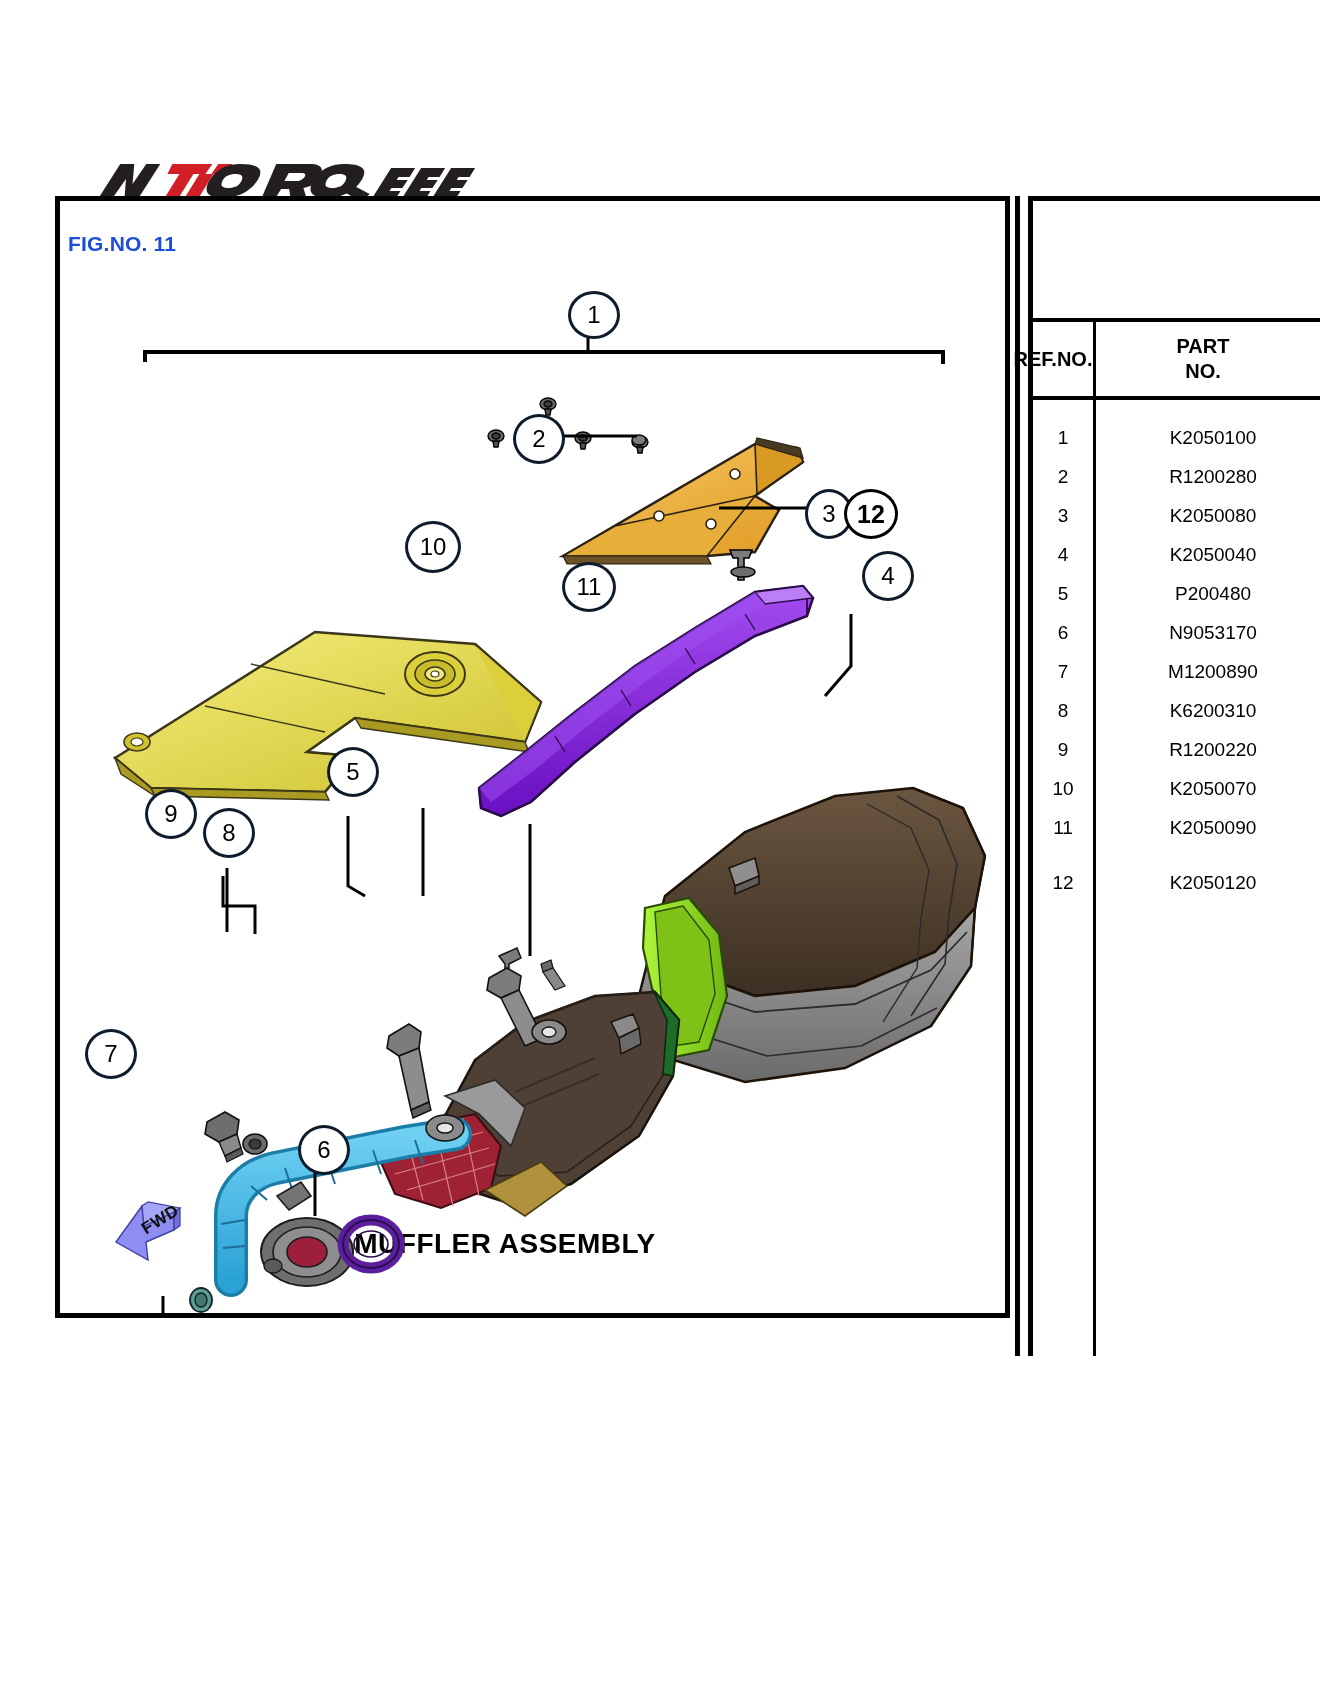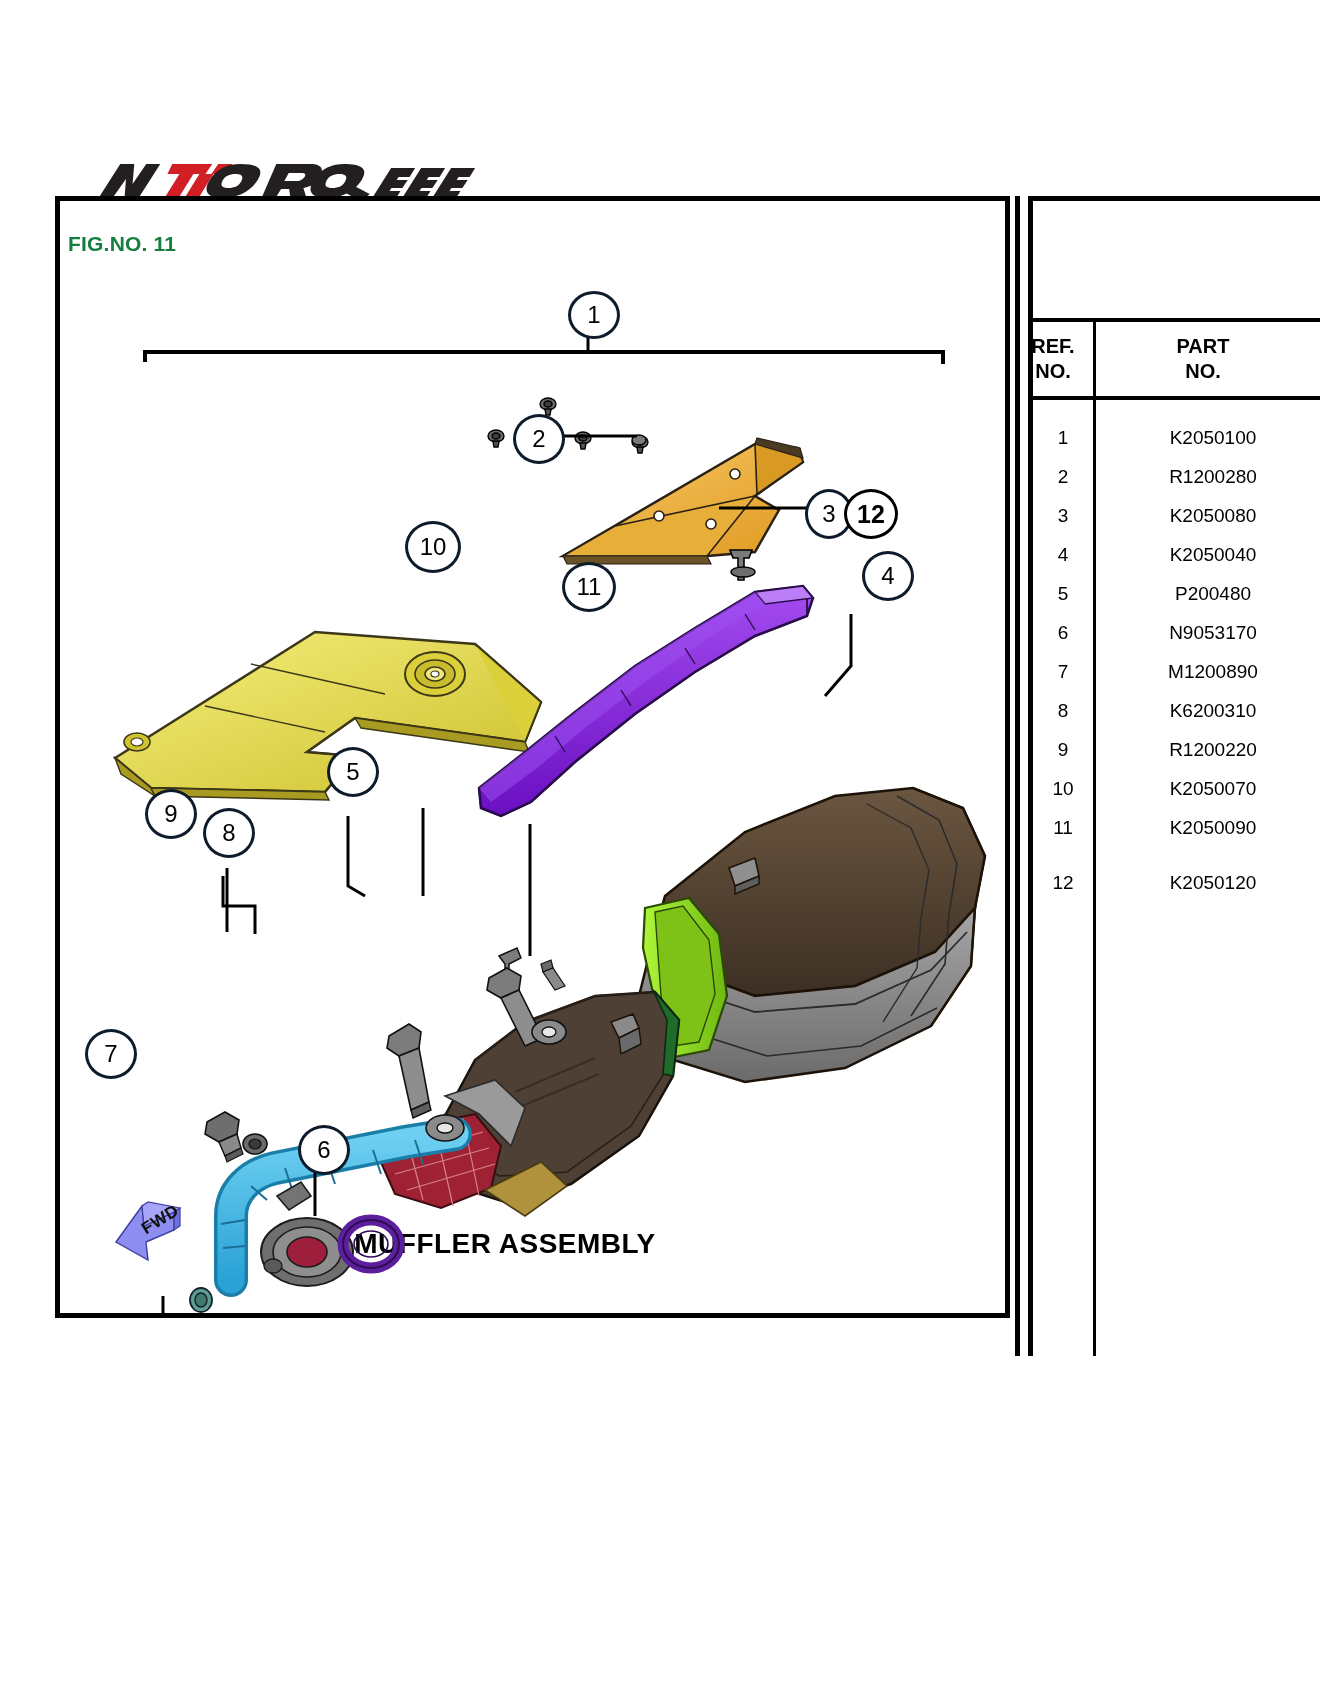--- a/index.html
+++ b/index.html
@@ -6,34 +6,34 @@
   body{width:1320px;height:1700px;position:relative;font-family:"Liberation Sans",sans-serif;overflow:hidden;}
 
   
   #logo-wrap{position:absolute;left:88px;top:158px;width:400px;height:48px;}
   #logo-wrap svg{display:block;}
   #logo-rule{position:absolute;left:450px;top:196px;width:70px;height:5px;background:#000;}
 
   
   #fig-frame{position:absolute;left:55px;top:196px;width:955px;height:1122px;
              border:5px solid #000;box-sizing:border-box;background:#fff;}
-  #fig-no{position:absolute;left:68px;top:232px;font-size:21px;font-weight:bold;letter-spacing:.2px;color:#15803d;}
+  #fig-no{position:absolute;left:68px;top:232px;font-size:21px;font-weight:bold;letter-spacing:.2px;color:#1d4ed8;}
   #assy-title{position:absolute;left:0;top:1228px;width:1010px;text-align:center;
               font-size:28px;font-weight:bold;letter-spacing:.5px;color:#000;}
 
   
   #tbl-frame{position:absolute;left:1028px;top:196px;width:340px;height:1160px;
              border-left:5px solid #000;border-top:5px solid #000;box-sizing:border-box;background:#fff;}
   #tbl-outer-left{position:absolute;left:1015px;top:196px;width:5px;height:1160px;background:#000;}
   #tbl-hdr-top{position:absolute;left:1033px;top:318px;width:300px;height:4px;background:#000;}
   #tbl-hdr-bot{position:absolute;left:1033px;top:396px;width:300px;height:4px;background:#000;}
   #tbl-vline{position:absolute;left:1093px;top:322px;width:3px;height:1034px;background:#000;}
 
   #tbl-head{position:absolute;left:1033px;top:324px;width:300px;height:70px;display:flex;}
-  #tbl-head .c1{width:40px;display:flex;flex-direction:column;align-items:center;justify-content:center;}
+  #tbl-head .c1{width:40px;display:flex;flex-direction:row;align-items:center;justify-content:center;}
   #tbl-head .c2{flex:1;display:flex;flex-direction:column;align-items:center;justify-content:center;}
   #tbl-head span{font-size:20px;font-weight:bold;line-height:1.25;color:#000;}
 
   #tbl-rows{position:absolute;left:1033px;top:418px;width:300px;}
   .trow{display:flex;height:39px;align-items:center;}
   .trow .rn{width:60px;text-align:center;font-size:19px;color:#000;}
   .trow .pn{flex:1;text-align:center;font-size:19px;color:#000;}
 
   
   .balloon{position:absolute;border:3px solid #0d1b2a;border-radius:50%;

